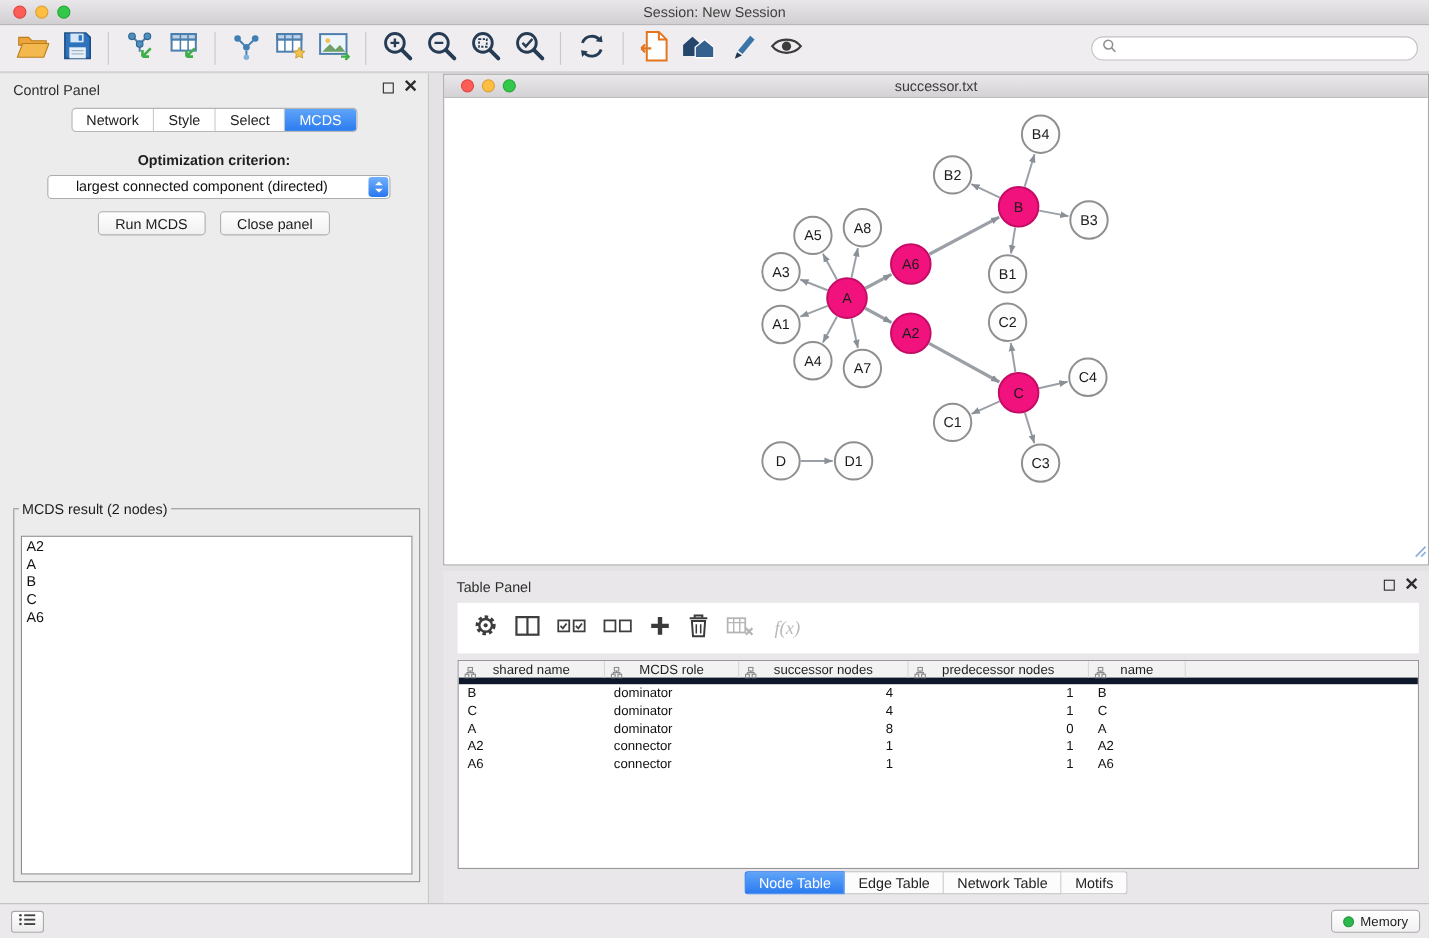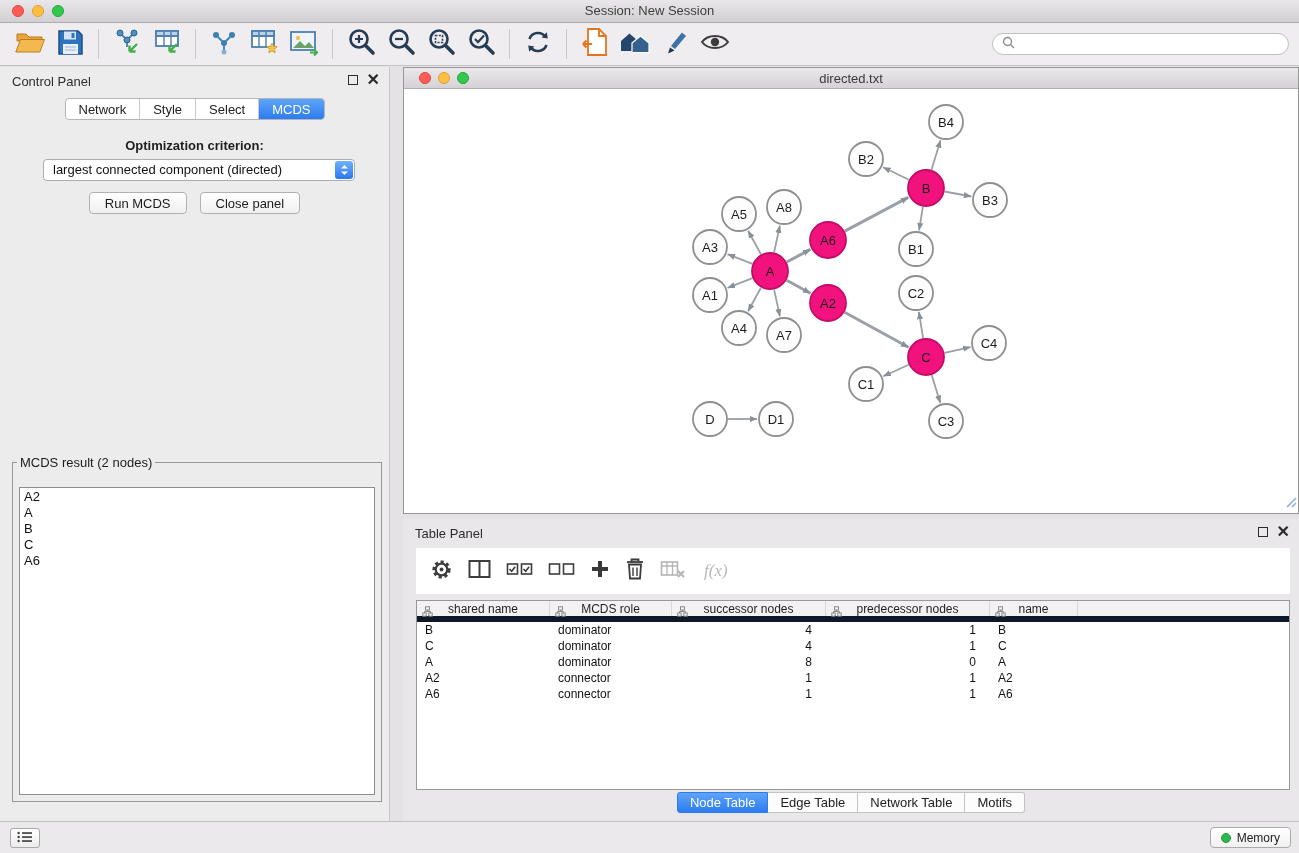--- a/index.html
+++ b/index.html
@@ -53,21 +53,21 @@
     border-right:1px solid #c9c9c9; white-space:nowrap; }
   .cp-tab:last-child { border-right:none; }
   .cp-tab.selected { background:linear-gradient(#5ea4f8,#2c7cf0); color:#fff; }
 
   .opt-label { position:absolute; top:71px; left:0; width:100%; text-align:center;
     font-size:13px; font-weight:bold; color:#1f1f1f; }
 
   .combo { position:absolute; top:92px; left:43px; width:312px; height:22px;
     background:#fff; border:1px solid #adadad; border-radius:4px; }
   .combo-text { display:block; line-height:20px; padding-left:9px; font-size:13px;
-    color:#111; white-space:nowrap; overflow:hidden; }
+    color:#111; white-space:nowrap; overflow:hidden;margin-left:16px; }
   .combo-btn { position:absolute; top:1px; right:1px; width:18px; height:18px;
     border-radius:3px; background:linear-gradient(#71b1fb,#2a77f0);
     display:flex; align-items:center; justify-content:center; }
 
   .cp-buttons { position:absolute; top:125px; left:0; width:100%;
     display:flex; justify-content:center; gap:13px; }
   .mac-button { height:22px; padding:0 15px; font-size:13px; color:#1c1c1c;
     background:linear-gradient(#ffffff,#f0f0f0); border:1px solid #b1b1b1;
     border-radius:4px; font-family:inherit; }
 
@@ -321,21 +321,21 @@
       </fieldset>
     </div>
 
     <div class="network-window">
       <div class="net-titlebar">
         <div class="traffic">
           <span class="tl red"></span>
           <span class="tl yellow"></span>
           <span class="tl green"></span>
         </div>
-        <div class="net-title">directed.txt</div>
+        <div class="net-title">successor.txt</div>
       </div>
       <div class="net-content">
         <svg id="graph-svg" width="894" height="424">
           <defs>
             <marker id="arrowhead" viewBox="0 0 8 7" markerWidth="8" markerHeight="7" refX="7.5" refY="3.5" orient="auto" markerUnits="userSpaceOnUse">
               <path d="M0 0.4 L7.8 3.5 L0 6.6 Z" fill="#8a9097"></path>
             </marker>
           </defs>
         <line x1="356.9" y1="165.3" x2="344.1" y2="141.7" class="edge" marker-end="url(#arrowhead)"></line>
             <line x1="370.1" y1="163.4" x2="375.9" y2="136.6" class="edge" marker-end="url(#arrowhead)"></line>

